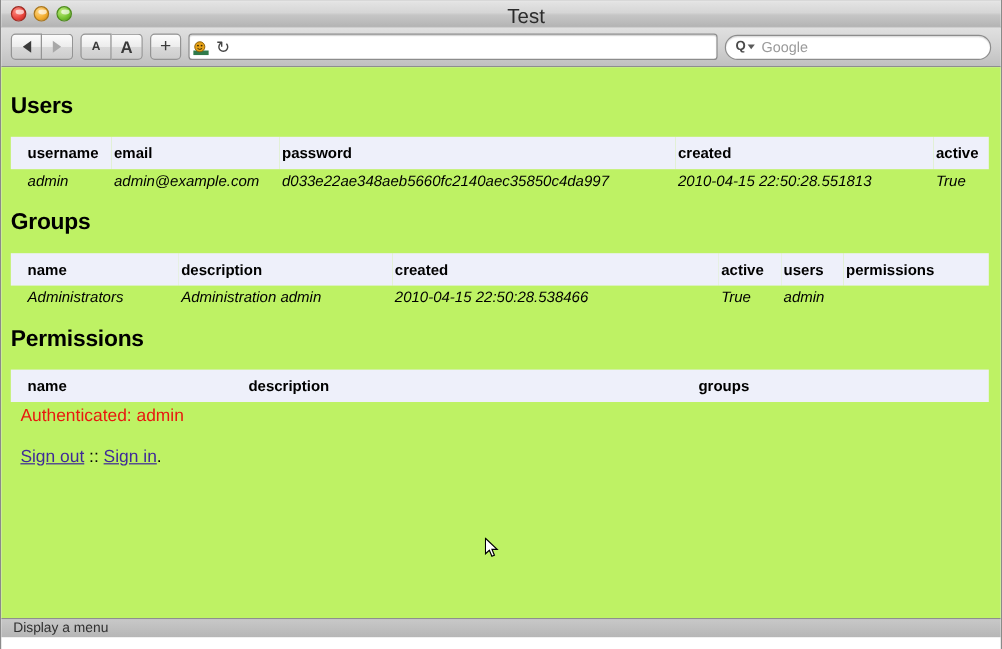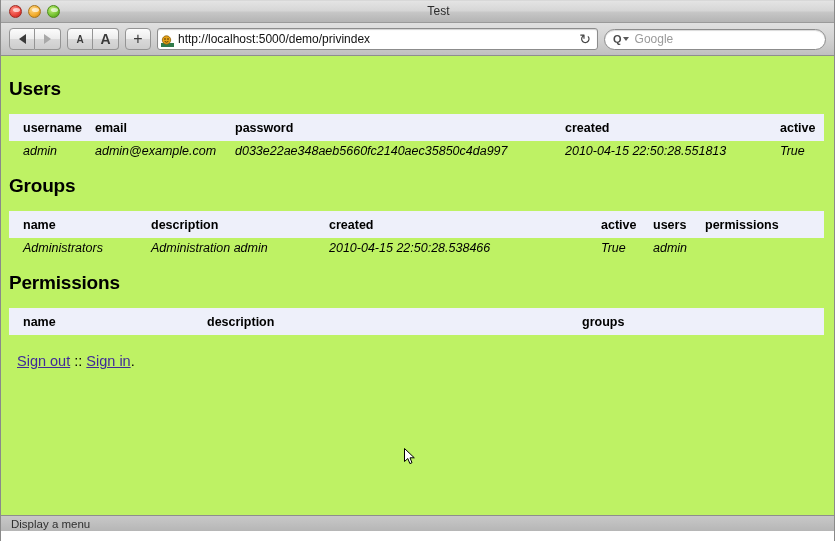--- a/index.html
+++ b/index.html
@@ -31,21 +31,21 @@
     background: linear-gradient(to bottom, #e4e4e4 0%, #d6d6d6 45%, #c6c6c6 55%, #b4b4b4 100%);
     border-bottom: 1px solid #9a9a9a;
     border-top: 1px solid #d8d8d8;
     box-sizing: border-box;
   }
   .title-text {
     position: absolute;
     left: 0; right: 0;
     top: 3px;
     text-align: center;
-    font-size: 12px;
+    font-size: 17px;
     color: #2b2b2b;
     font-family: "Liberation Sans", sans-serif;
     letter-spacing: 0.1px;
     margin-left: 42px;
   }
   .lights {
     position: absolute;
     left: 8px;
     top: 4px;
     display: flex;
@@ -310,21 +310,20 @@
         <svg width="13" height="13" viewBox="0 0 13 13" aria-hidden="true">
           <rect x="0" y="0" width="13" height="13" fill="#ffffff"></rect>
           <path d="M0 9 L13 9 L13 13 L0 13 Z" fill="#2f7a4a"></path>
           <circle cx="5.5" cy="6" r="4.2" fill="#e8a317"></circle>
           <circle cx="5.5" cy="6" r="4.2" fill="none" stroke="#8a5e08" stroke-width="0.8"></circle>
           <circle cx="4" cy="5" r="0.8" fill="#3a2a06"></circle>
           <circle cx="7" cy="5" r="0.8" fill="#3a2a06"></circle>
           <path d="M3.6 7.4 Q5.5 9 7.4 7.4" stroke="#3a2a06" stroke-width="0.8" fill="none"></path>
         </svg>
       </span>
-      <span class="url-text">http://localhost:5000/demo/privindex</span>
       <span class="reload">↻</span>
     </div>
 
     <div class="searchbar">
       <span class="search-glyph">Q</span>
       <span class="search-caret"></span>
       <span class="search-ph">Google</span>
     </div>
   </div>
 
@@ -402,20 +401,21 @@
         <thead>
           <tr>
             <th>name</th>
             <th>description</th>
             <th>groups</th>
           </tr>
         </thead>
         <tbody></tbody>
       </table>
 
+      <div class="authmsg">Authenticated: admin</div>
 
       <div class="links">
         <a href="#">Sign out</a><span class="sep"> :: </span><a href="#">Sign in</a><span class="sep">.</span>
       </div>
 
     </div>
 
     <div class="cursor">
       <svg width="12" height="18" viewBox="0 0 12 18" aria-hidden="true">
         <path d="M0.5 0.5 L0.5 13.5 L3.8 10.5 L5.9 15.6 L8.0 14.7 L6.0 9.8 L10.3 9.8 Z" fill="#ffffff" stroke="#000000" stroke-width="1"></path>

